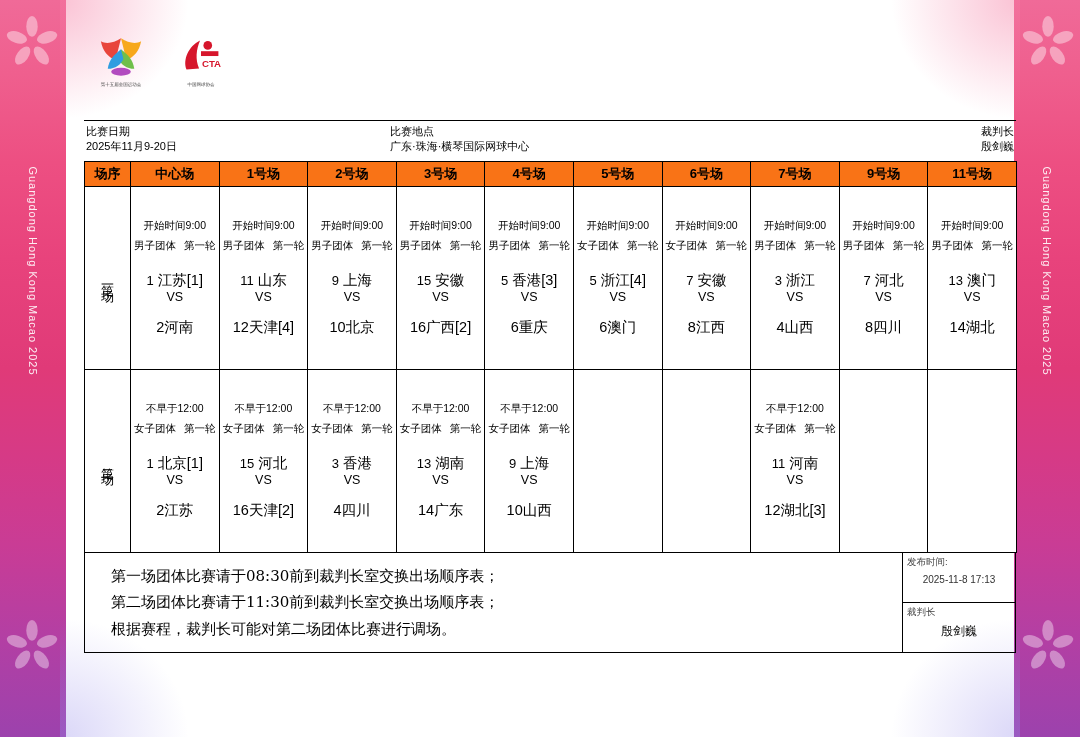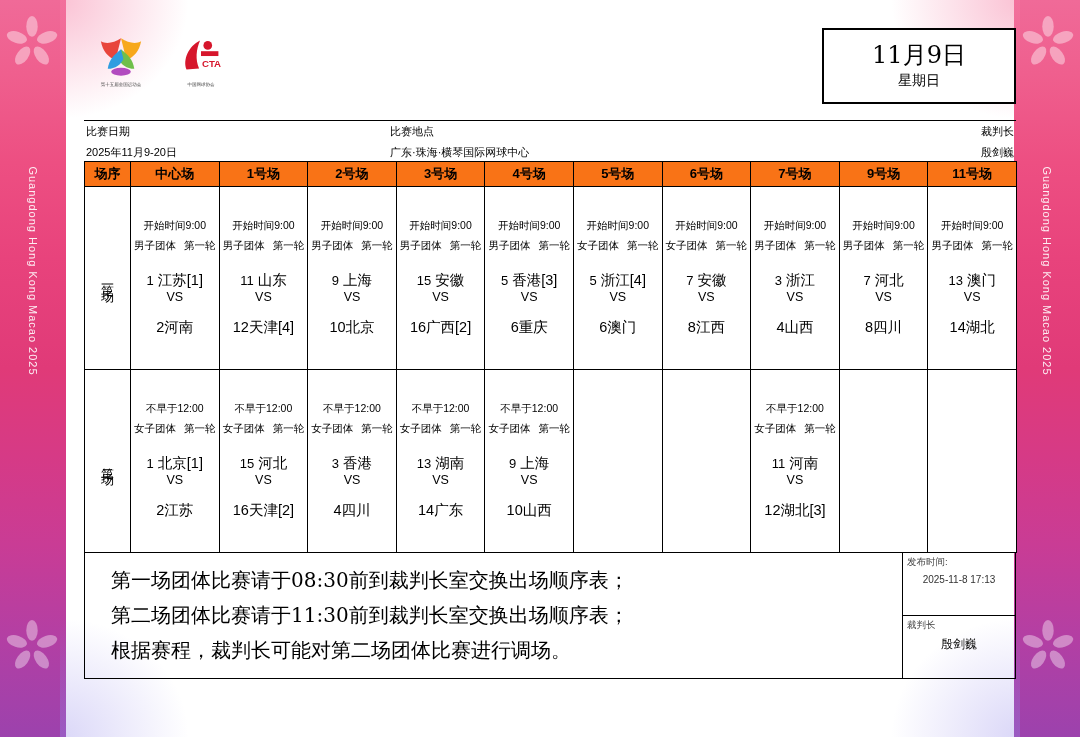--- a/index.html
+++ b/index.html
@@ -168,21 +168,21 @@
     height: 40px;
     border-top: 1px solid #000;
     font-size: 11px;
     color: #000;
   }
   .info-col {
     position: absolute;
     top: 3px;
   }
   .info-label { font-size: 11px; }
-  .info-value { font-size: 11px; margin-top: 6px; }
+  .info-value { font-size: 11px; }
   .info-a { left: 2px; }
   .info-b { left: 306px; }
   .info-c { right: 2px; text-align: right; }
 
   
   table.sched {
     margin: 0 8px;
     border-collapse: collapse;
     width: 932px;
     table-layout: fixed;
@@ -246,21 +246,21 @@
     position: relative;
     margin: 0 8px;
     display: flex;
     border: 1px solid #000;
     border-top: none;
   }
   .notes {
     flex: 1;
     padding: 10px 0 10px 26px;
     font-family: "DejaVu Serif", serif;
-    font-size: 20px;
+    font-size: 15px;
     line-height: 1.75;
     color: #000;
   }
   .footer-right {
     width: 112px;
     border-left: 1px solid #000;
     display: flex;
     flex-direction: column;
   }
   .fr-cell {
@@ -359,24 +359,20 @@
             <path d="M30 72 C22 52, 34 24, 58 12 C50 32, 48 50, 56 70 Z" fill="#d6162c"></path>
             <circle cx="74" cy="22" r="9" fill="#d6162c"></circle>
             <path d="M60 34 L96 34 L96 44 L60 44 Z" fill="#d6162c"></path>
             <text x="62" y="66" font-size="20" font-family="Liberation Sans, sans-serif" fill="#d6162c" font-weight="bold">CTA</text>
           </svg>
           <div class="logo-caption">中国网球协会</div>
         </div>
       </div>
 
 
-      <div class="date-box">
-        <div class="date-main">11月9日</div>
-        <div class="date-week">星期日</div>
-      </div>
     </div>
 
     <div class="info-bar">
       <div class="info-col info-a">
         <div class="info-label">比赛日期</div>
         <div class="info-value">2025年11月9-20日</div>
       </div>
       <div class="info-col info-b">
         <div class="info-label">比赛地点</div>
         <div class="info-value">广东·珠海·横琴国际网球中心</div>

